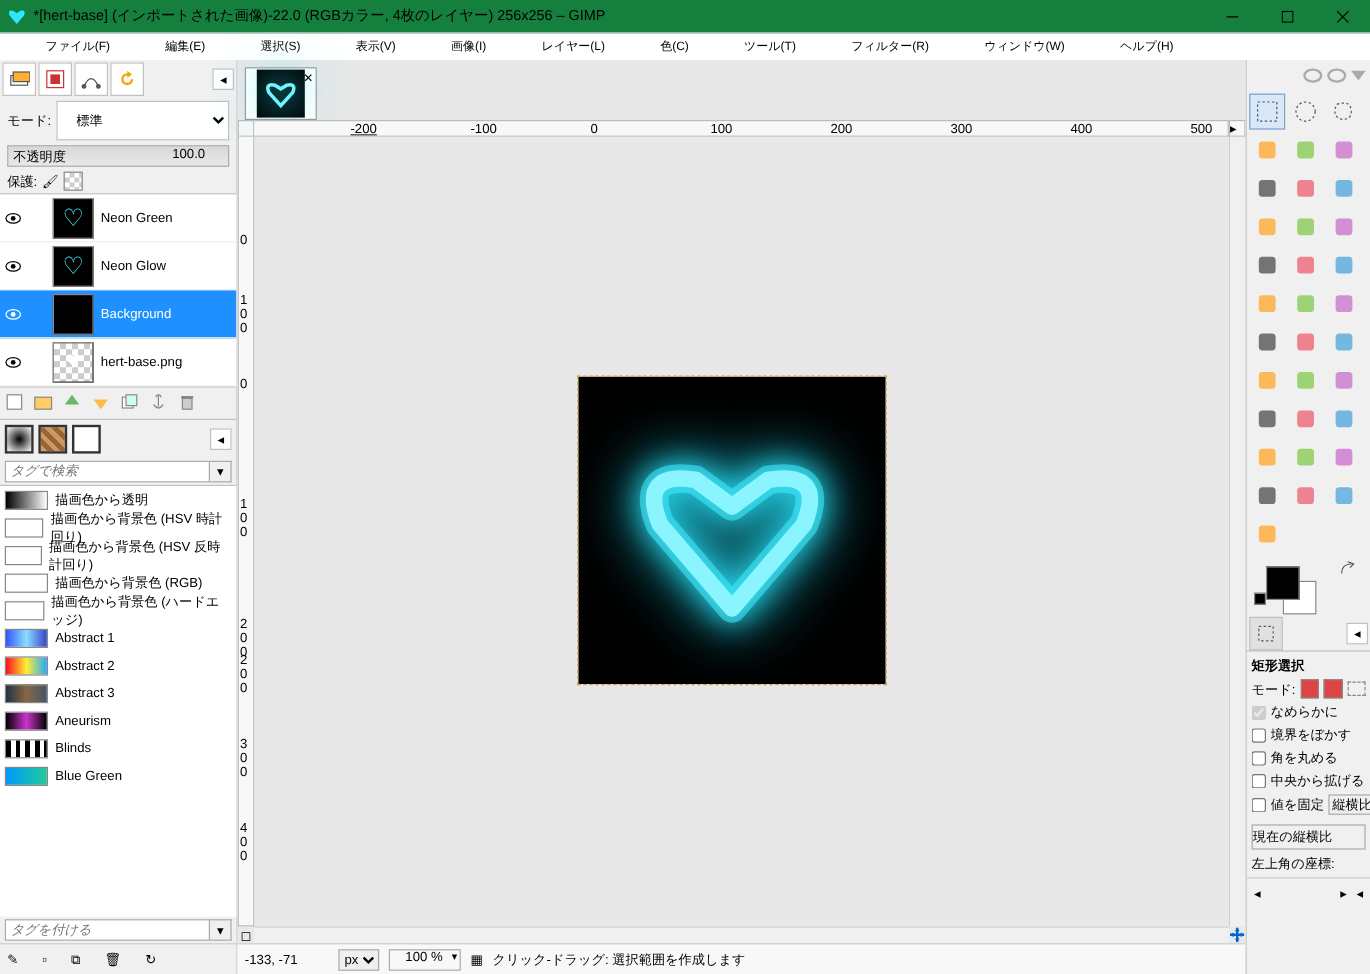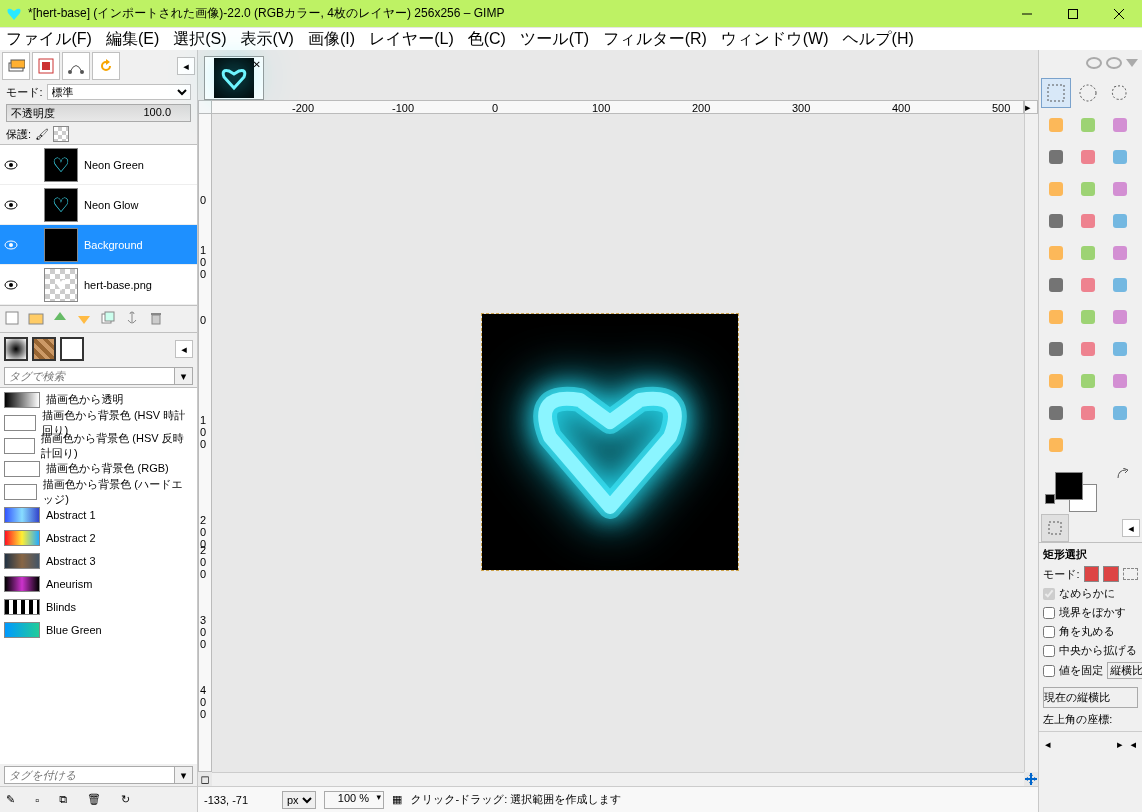--- a/index.html
+++ b/index.html
@@ -1,31 +1,31 @@
 <!DOCTYPE html>
 <html><head>
 <meta charset="utf-8">
 <style>
 * { margin: 0; padding: 0; box-sizing: border-box; font-family: "Meiryo UI", sans-serif; font-size: 11px; }
 body { width: 1142px; height: 812px; background: #fff; overflow: hidden; display: flex; flex-direction: column; }
-.titlebar { height: 28px; background: #bef264; display: flex; align-items: center; padding-left: 6px; border-bottom: 1px solid #e5e5e5; }
+.titlebar { height: 28px; background: #15803d; display: flex; align-items: center; padding-left: 6px; border-bottom: 1px solid #e5e5e5; }
 .titlebar .icon { width: 16px; height: 16px; margin-right: 6px; }
 .titlebar .title { flex: 1; font-size: 12px; }
 .titlebar .winbtn { width: 46px; height: 28px; display: flex; align-items: center; justify-content: center; }
 .menubar { height: 22px; display: flex; align-items: center; padding: 0 6px; gap: 14px; }
-.menubar span { font-size: 16px; cursor: default; }
+.menubar span { font-size: 10px; cursor: default; margin-left: 32px; }
 .main { flex: 1; display: flex; min-height: 0; }
 .left-dock { width: 198px; background: #f0f0f0; border-right: 1px solid #c8c8c8; display: flex; flex-direction: column; }
 .dock-tabs { height: 32px; display: flex; align-items: center; padding: 2px 2px; gap: 2px; }
 .dock-tab { width: 28px; height: 28px; border: 1px solid #c0c0c0; background: #fff; display: flex; align-items: center; justify-content: center; }
 .dock-tab.selected { background: #e0e0e0; }
 .dock-tabs .spacer { flex: 1; }
 .chev-btn { width: 18px; height: 18px; border: 1px solid #c0c0c0; background: #fff; display: flex; align-items: center; justify-content: center; }
 .prop-row { display: flex; align-items: center; padding: 2px 6px; gap: 4px; }
-.prop-row select { flex: 1; height: 16px; border: 1px solid #c0c0c0; background: #fff; }
+.prop-row select { flex: 1; height: 33px; border: 1px solid #c0c0c0; background: #fff; padding-left: 12px; }
 .prop-row .slider { flex: 1; height: 18px; background: linear-gradient(#d8d8d8,#e8e8e8); border: 1px solid #aaa; position: relative; }
 .prop-row .slider span { position: absolute; left: 4px; top: 1px; font-size: 11px; }
 .prop-row .slider .val { right: 19px; left: auto; }
 .prop-row .sq { width: 16px; height: 16px; border: 1px solid #888; }
 .layers-list { flex: 0 0 auto; background: #fff; border-top: 1px solid #c0c0c0; border-bottom: 1px solid #c0c0c0; overflow-y: auto; max-height: 280px; }
 .layer-row { display: flex; align-items: center; height: 40px; padding: 0 4px; gap: 6px; border-bottom: 1px solid #eee; }
 .layer-row.selected { background: #1e90ff; color: #fff; }
 .layer-row .eye { width: 14px; height: 14px; }
 .layer-row .thumb { width: 34px; height: 34px; background: #000; border: 1px solid #888; background-image: repeating-conic-gradient(#ccc 0% 25%, #fff 0% 50%); background-size: 10px 10px; position: relative; }
 .layer-row .thumb .heart { position: absolute; inset: 0; display: flex; align-items: center; justify-content: center; color: #3ee9ff; font-size: 20px; }

